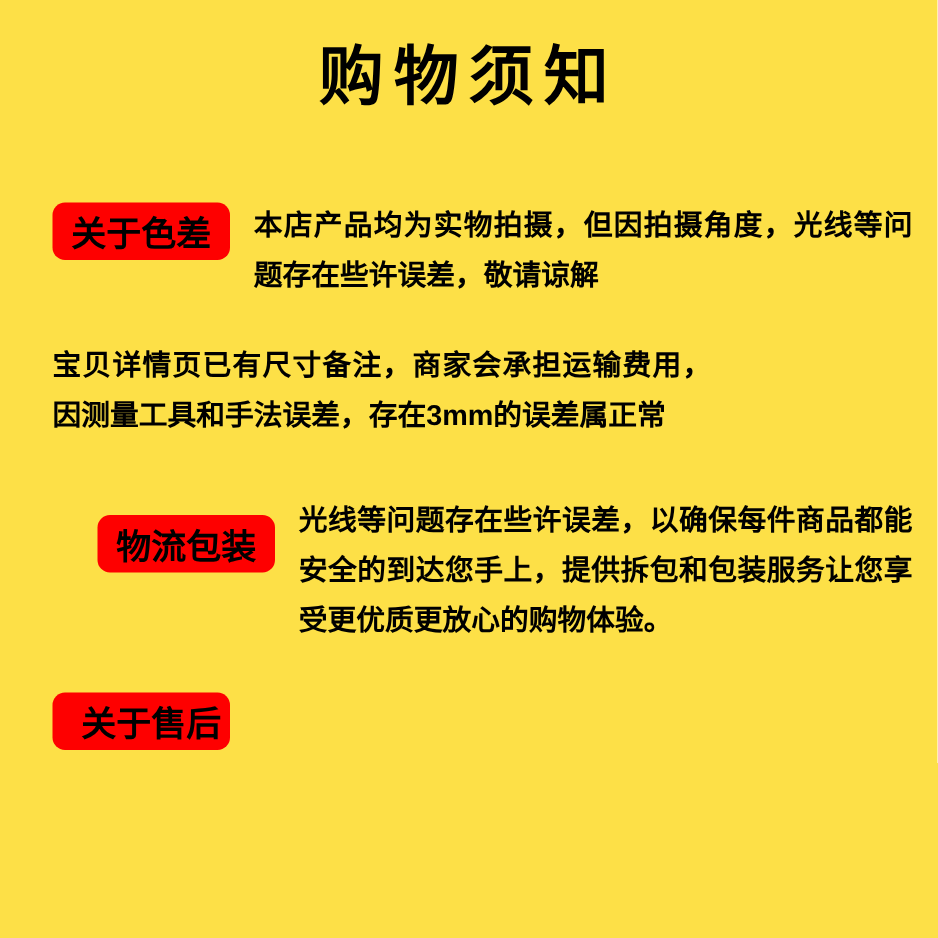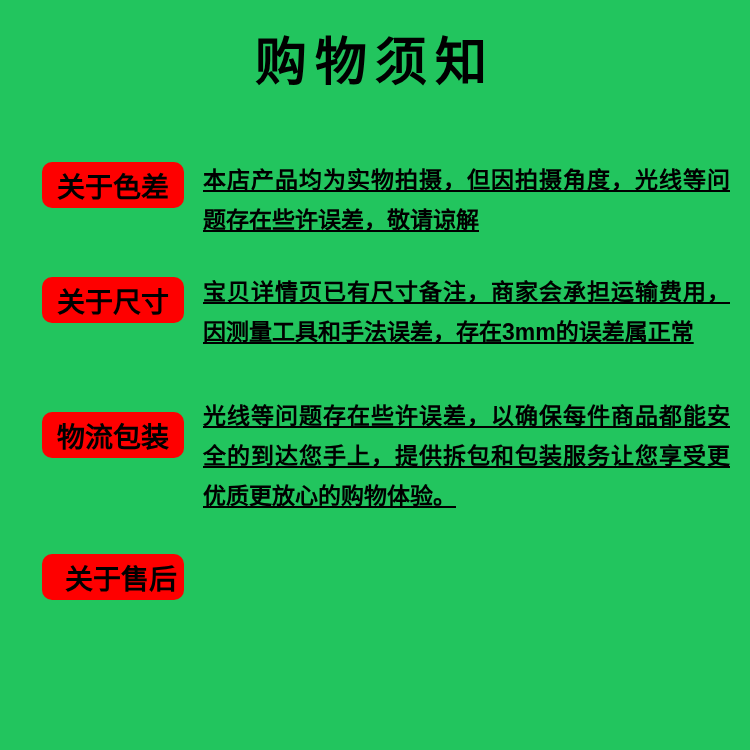--- a/index.html
+++ b/index.html
@@ -43,47 +43,45 @@
     color: #000000;
     margin-right: 19px;
   }
   .section-text {
     width: 527px;
     font-size: 23px;
     font-weight: bold;
     color: #000000;
     line-height: 40px;
     text-align: justify;
-    text-decoration: underline;
   }
   
   .section-1 { margin-top: 60px; }
   .section-1 .label-box { margin-top: 2px; }
   .section-2 { margin-top: 32px; }
   .section-2 .label-box { margin-top: 5px; }
   .section-3 { margin-top: 44px; }
-  .section-3 .label-box { margin-top: 16px; }
+  .section-3 .label-box { margin-top: 16px; margin-left: 36px; }
   .section-4 { margin-top: 36px; }
   .section-4 .label-box { margin-top: 2px; }
   .section-4 .section-text { line-height: 38px; }
 </style>
 </head>
 <body>
 
-<div class="page" style="background: #22c55e;">
+<div class="page" style="background: #fde047;">
 
   <h1 class="page-title">购物须知</h1>
 
   <div class="section section-1">
     <div class="label-box" style="background: rgb(254, 0, 0); color: rgb(0, 0, 0);">关于色差</div>
     <div class="section-text">本店产品均为实物拍摄，但因拍摄角度，光线等问题存在些许误差，敬请谅解</div>
   </div>
 
   <div class="section section-2">
-    <div class="label-box" style="background: rgb(254, 0, 0); color: rgb(0, 0, 0);">关于尺寸</div>
     <div class="section-text">宝贝详情页已有尺寸备注，商家会承担运输费用，因测量工具和手法误差，存在3mm的误差属正常</div>
   </div>
 
   <div class="section section-3">
     <div class="label-box" style="background: rgb(254, 0, 0); color: rgb(0, 0, 0);">物流包装</div>
     <div class="section-text">光线等问题存在些许误差，以确保每件商品都能安全的到达您手上，提供拆包和包装服务让您享受更优质更放心的购物体验。</div>
   </div>
 
   <div class="section section-4">
     <div class="label-box" style="background: rgb(254, 0, 0); color: rgb(0, 0, 0); padding-left: 16px;">关于售后</div>

